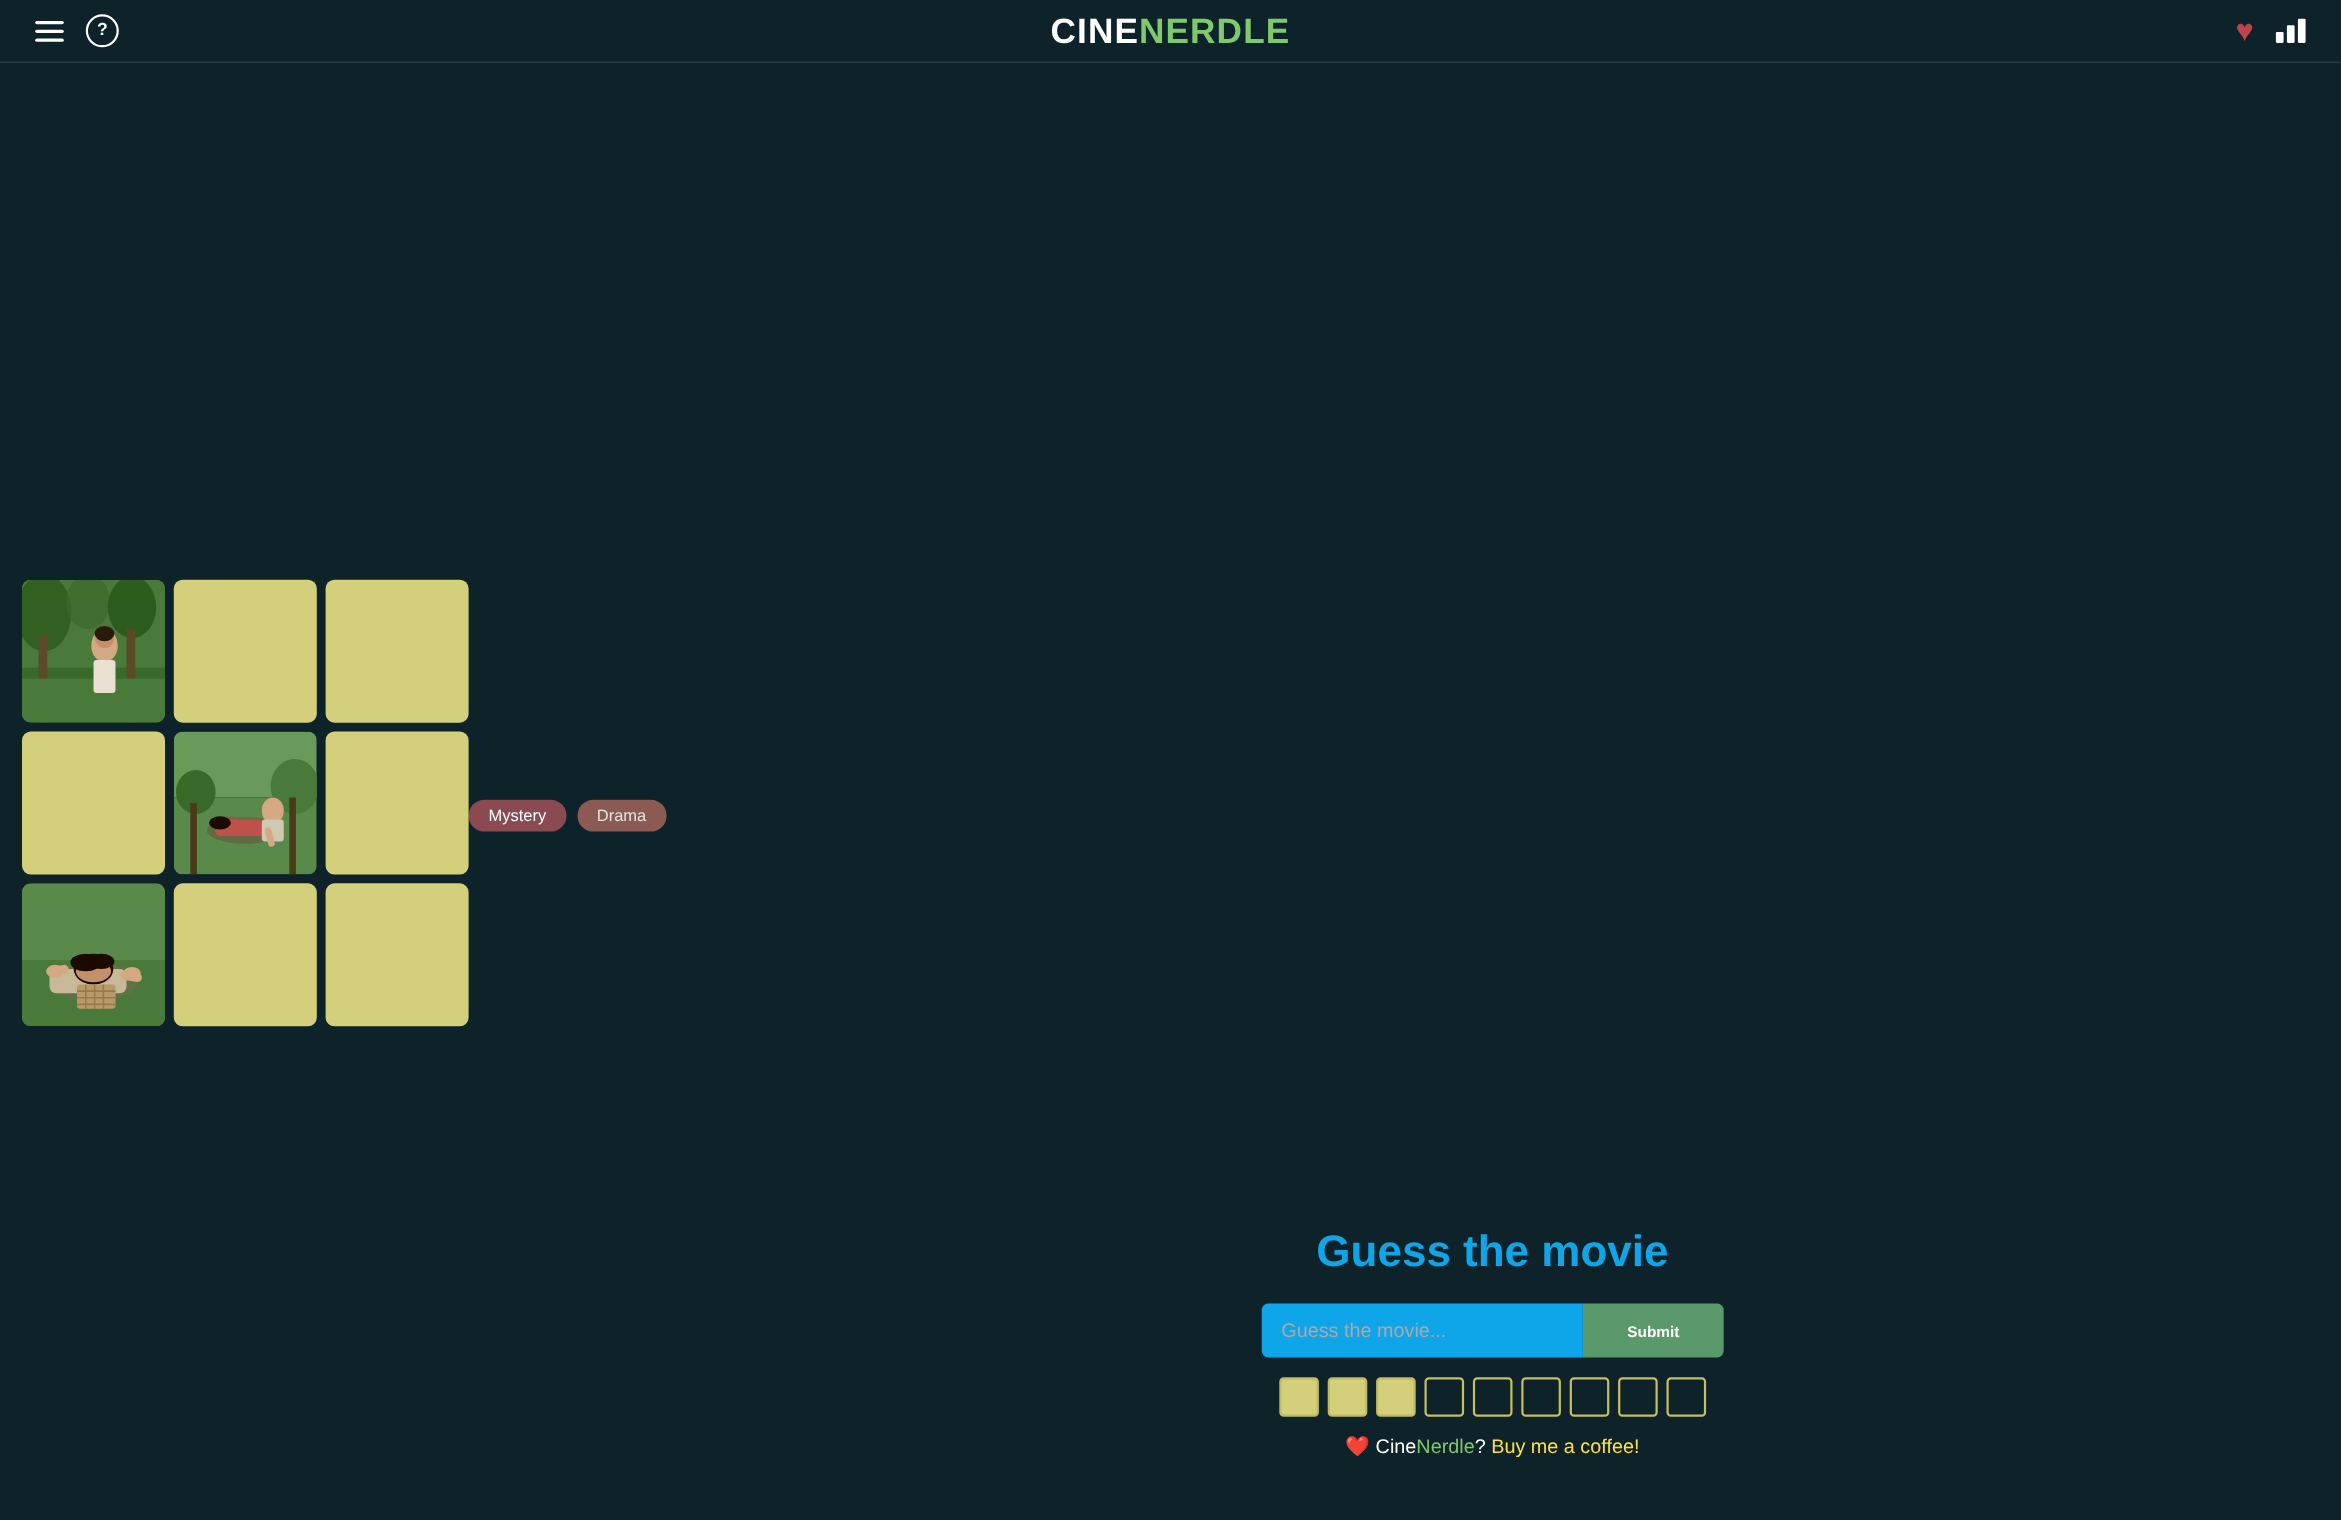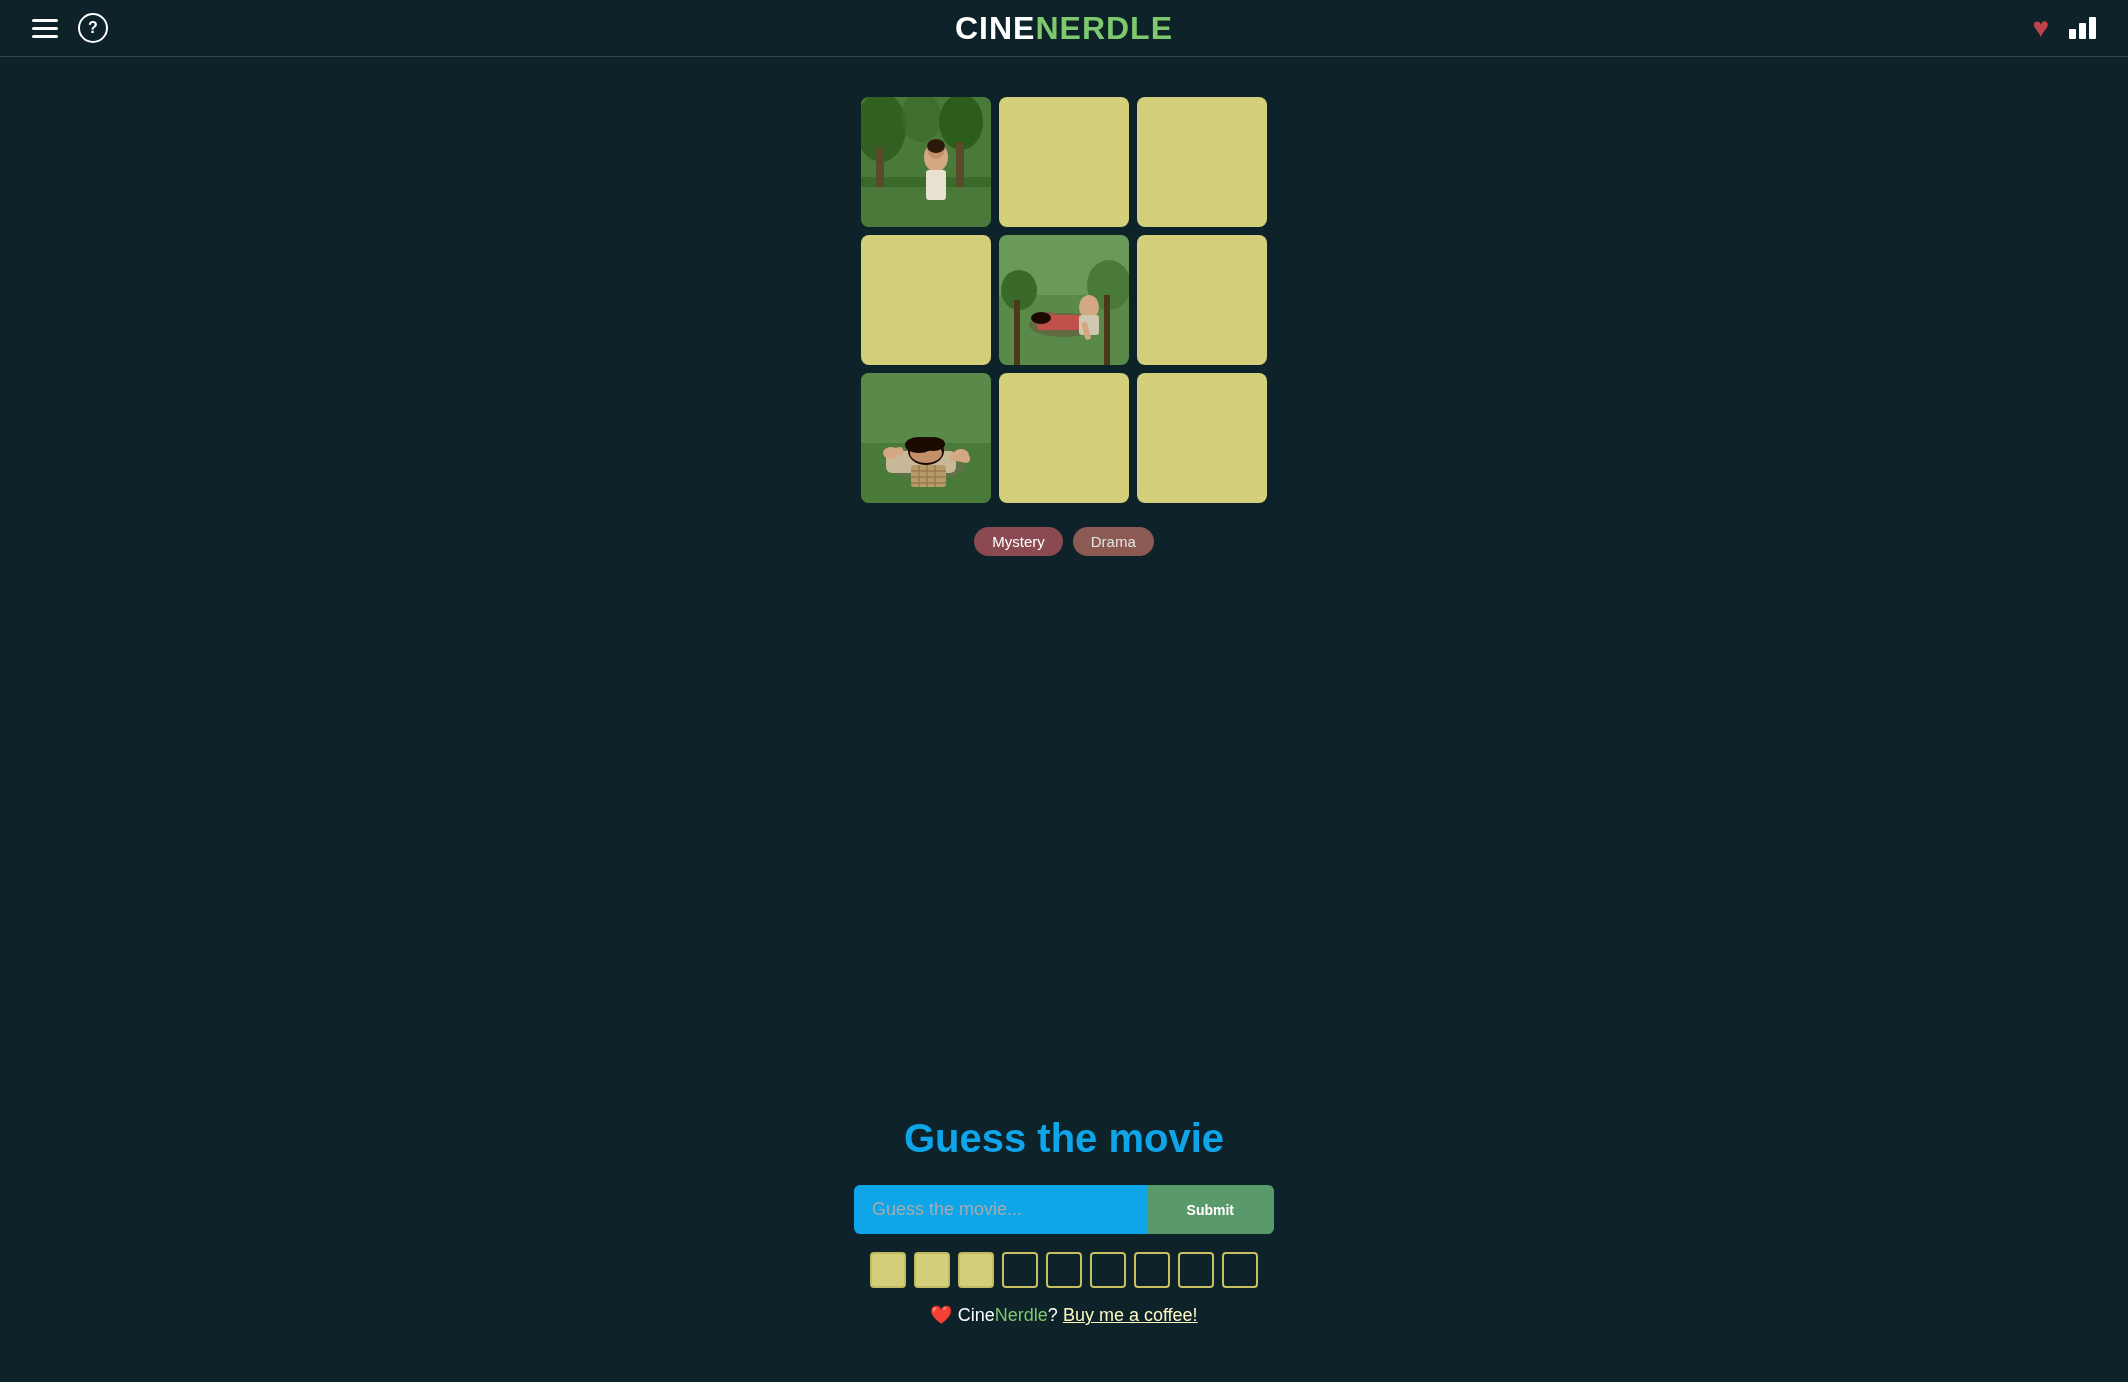--- a/index.html
+++ b/index.html
@@ -98,21 +98,21 @@
       display: block;
       width: 7px;
       background: #ffffff;
       border-radius: 1px;
     }
 
     
     .main {
       flex: 1;
       display: flex;
-      flex-direction: column;
+      flex-direction: row;
       align-items: center;
       padding: 40px 20px 20px;
     }
 
     
     .movie-grid {
       display: grid;
       grid-template-columns: repeat(3, 130px);
       grid-template-rows: repeat(3, 130px);
       gap: 8px;
@@ -247,22 +247,21 @@
 
     .footer-cine {
       color: #ffffff;
     }
 
     .footer-nerdle {
       color: #7ec86e;
     }
 
     .footer-link {
-      color: #fef9c3;
-      text-decoration: underline;
+      color: #fde047;
       cursor: pointer;
     }
 
     
     .scene-svg {
       width: 100%;
       height: 100%;
     }
   </style>
 </head>

